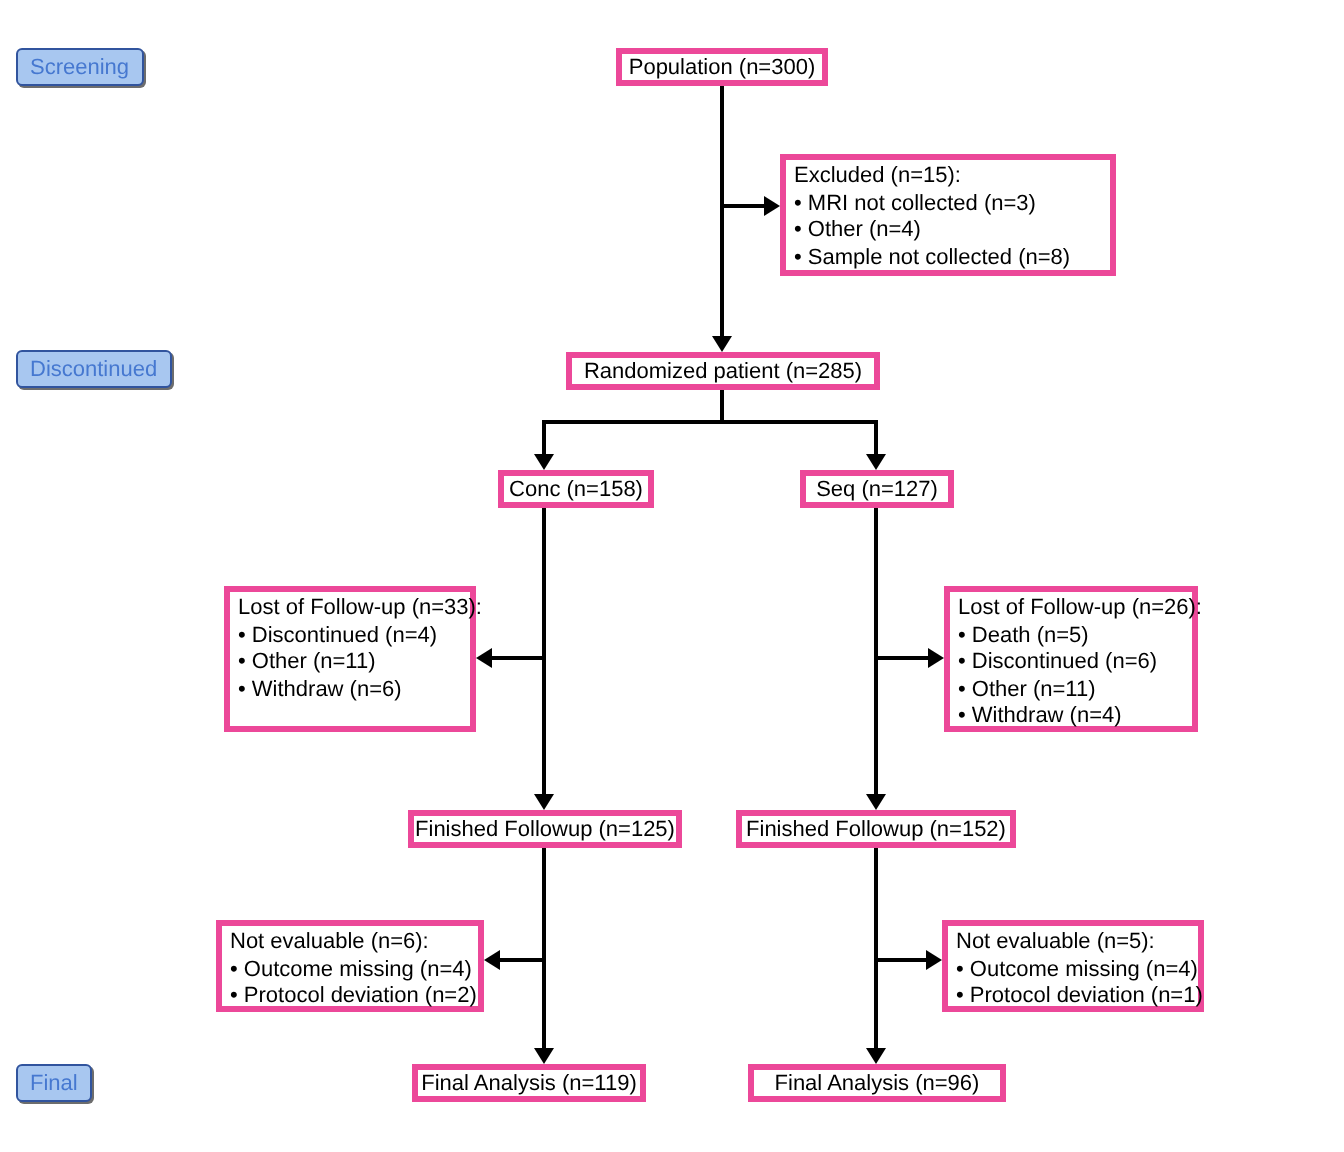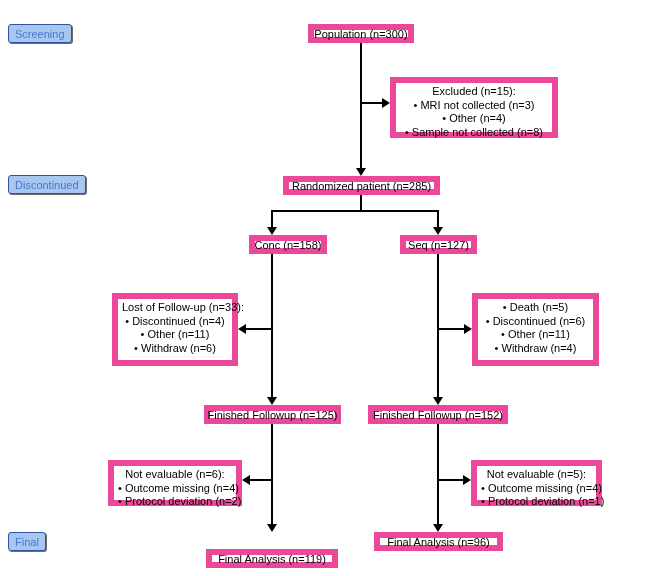--- a/index.html
+++ b/index.html
@@ -3,21 +3,21 @@
 <meta charset="utf-8">
 <style>
   html,body { margin:0; padding:0; background:#ffffff; }
   .canvas {
     position:relative; width:672px; height:576px; background:#ffffff;
     font-family:"Liberation Sans", sans-serif; font-size:11px; color:#000;
     overflow:hidden;
   }
   .node {
     position:absolute; box-sizing:border-box;
-    border:6px solid #ec4899; background:#fff;text-align:center;
+    border:3px solid #ec4899; background:#fff;
   }
   .node.single {
     display:flex; align-items:center; justify-content:center;
     white-space:nowrap; height:19px;
   }
   .node.multi { padding:2px 4px; line-height:13.5px; }
   .node.multi .bullet-line { white-space:nowrap; }
   .stage {
     position:absolute; box-sizing:border-box;
     background:#a8c7f0; color:#4678d0;
@@ -58,20 +58,21 @@
   <div class="node single" style="left:400px; top:235px; width:77px;">Seq (n=127)</div>
 
   <div class="node multi" style="left:112px; top:293px; width:126px; height:73px;">
     <div class="bullet-line">Lost of Follow-up (n=33):</div>
     <div class="bullet-line">• Discontinued (n=4)</div>
     <div class="bullet-line">• Other (n=11)</div>
     <div class="bullet-line">• Withdraw (n=6)</div>
   </div>
 
   <div class="node multi" style="left:472px; top:293px; width:127px; height:73px;">
+    <div class="bullet-line">Lost of Follow-up (n=26):</div>
     <div class="bullet-line">• Death (n=5)</div>
     <div class="bullet-line">• Discontinued (n=6)</div>
     <div class="bullet-line">• Other (n=11)</div>
     <div class="bullet-line">• Withdraw (n=4)</div>
   </div>
 
   <div class="node single" style="left:204px; top:405px; width:137px;">Finished Followup (n=125)</div>
   <div class="node single" style="left:368px; top:405px; width:140px;">Finished Followup (n=152)</div>
 
   <div class="node multi" style="left:108px; top:460px; width:134px; height:46px;">
@@ -79,21 +80,21 @@
     <div class="bullet-line">• Outcome missing (n=4)</div>
     <div class="bullet-line">• Protocol deviation (n=2)</div>
   </div>
 
   <div class="node multi" style="left:471px; top:460px; width:131px; height:46px;">
     <div class="bullet-line">Not evaluable (n=5):</div>
     <div class="bullet-line">• Outcome missing (n=4)</div>
     <div class="bullet-line">• Protocol deviation (n=1)</div>
   </div>
 
-  <div class="node single" style="left:206px; top:549px; width:132px;">Final Analysis (n=119)</div>
+  <div class="node single" style="left:206px; top:532px; width:117px;">Final Analysis (n=119)</div>
   <div class="node single" style="left:374px; top:532px; width:129px;">Final Analysis (n=96)</div>
 
   <div class="vline" style="left:360px; top:43px; height:126px;"></div>
   <div class="arrow down" style="left:356px; top:168px;"></div>
 
   <div class="hline" style="left:361px; top:102px; width:22px;"></div>
   <div class="arrow right" style="left:382px; top:98px;"></div>
 
   <div class="vline" style="left:360px; top:195px; height:17px;"></div>
   <div class="hline" style="left:271px; top:210px; width:168px;"></div>

